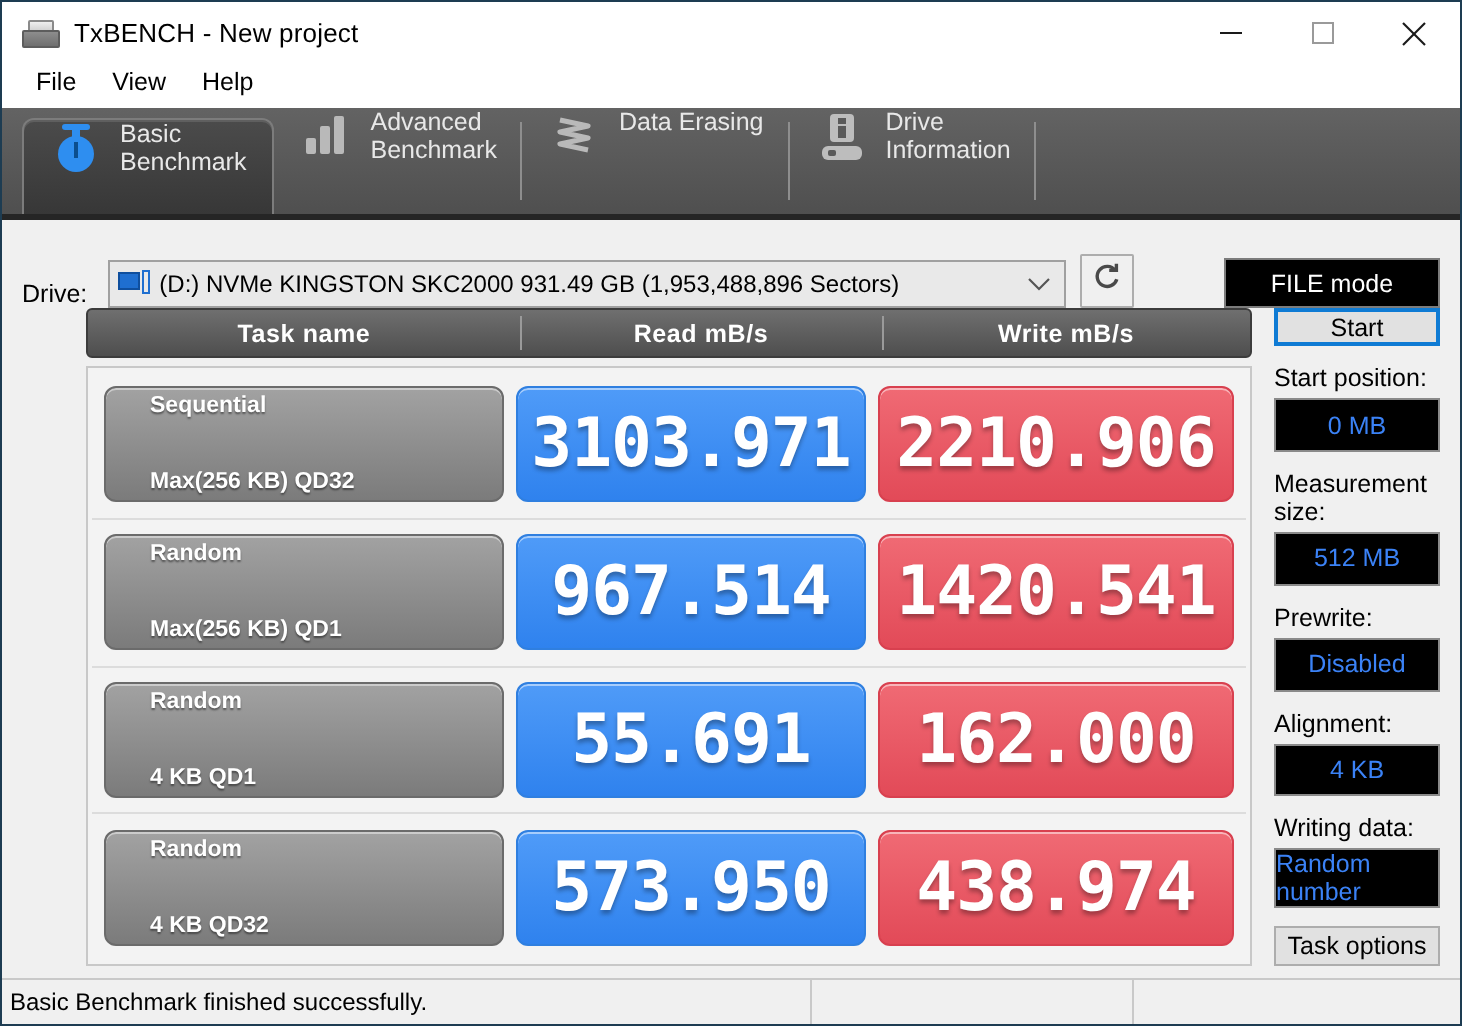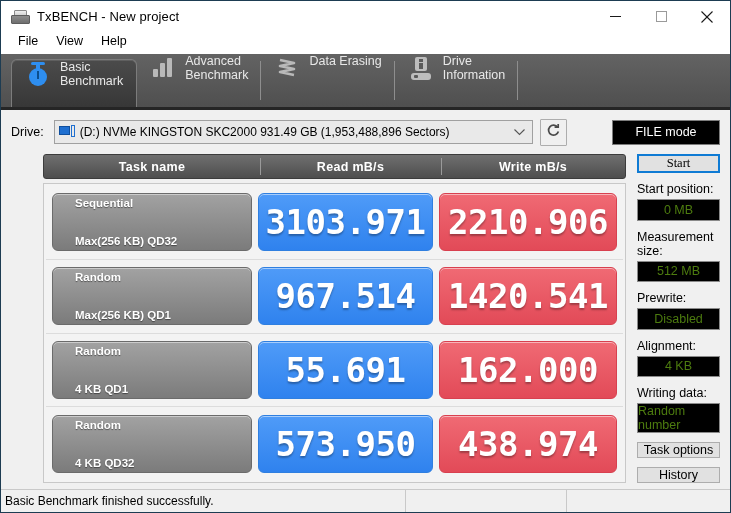--- a/index.html
+++ b/index.html
@@ -84,21 +84,21 @@
 
   
   .ic-drive .chip{position:absolute;left:7px;top:3px;width:12px;height:14px;border-radius:2px;background:#bdbdbd;}
   .ic-drive .chip i{position:absolute;left:4px;top:2px;width:4px;height:3px;background:#5a5a5a;display:block;}
   .ic-drive .chip i.d2{top:6px;height:6px;}
   .ic-drive .base{position:absolute;left:3px;top:19px;width:20px;height:7px;border-radius:3px;background:#bdbdbd;}
   .ic-drive .base i{position:absolute;left:3px;top:2px;width:4px;height:3px;border-radius:1px;background:#5a5a5a;display:block;}
 
   
   .driverow{
-    flex:0 0 44px;display:flex;align-items:center;padding:0 10px;background:#f0f0f0;
+    flex:0 0 44px;display:flex;align-items:flex-end;padding:0 10px;background:#f0f0f0;
   }
   .drivelabel{font-size:12.5px;color:#000;margin-right:10px;}
   .combo{
     flex:1;height:22px;background:#e9e9e9;border:1px solid #a0a0a0;
     display:flex;align-items:center;padding:0 0 0 4px;position:relative;
     max-width:473px;
   }
   .drive-glyph{width:16px;height:14px;position:relative;margin-right:5px;flex:0 0 16px;}
   .drive-glyph .scr{position:absolute;left:0;top:1px;width:11px;height:9px;background:#1f6fd0;border:1px solid #0f4f9e;box-sizing:border-box;}
   .drive-glyph .pin{position:absolute;right:0;top:0;width:4px;height:12px;border:1px solid #1f6fd0;box-sizing:border-box;}
@@ -167,25 +167,24 @@
     box-shadow:inset 0 1px 0 rgba(255,255,255,.5);
   }
   .valbox.read{flex:0 0 175px;background:linear-gradient(#4f9bf8,#2f82ee);border:1px solid #2f7fe0;}
   .valbox.write{flex:1;background:linear-gradient(#f06a74,#e24a58);border:1px solid #d8404f;}
 
   
   .startbtn{
     height:24px;border:2px solid #0f7bd4;background:#e1e1e1;
     display:flex;align-items:center;justify-content:center;font-size:12.5px;color:#000;
     box-sizing:border-box;
-    font-family:Liberation Serif, serif;
   }
   .fieldlabel{font-size:12.5px;color:#000;margin:9px 0 3px 0;}
   .valuefield{
-    height:34px;background:#000;border:1px solid #8a8a8a;color:#4d7c0f;font-size:12.5px;
+    height:34px;background:#000;border:1px solid #8a8a8a;color:#3b82f6;font-size:12.5px;
     display:flex;align-items:center;justify-content:center;box-sizing:border-box;
   }
   .plainbtn{
     height:25px;background:#e1e1e1;border:1px solid #adadad;color:#000;font-size:12.5px;
     display:flex;align-items:center;justify-content:center;box-sizing:border-box;margin-top:9px;
   }
 
   
   .statusbar{
     flex:0 0 22px;display:flex;align-items:stretch;background:#f0f0f0;
@@ -381,21 +380,20 @@
       <div class="fieldlabel">Prewrite:</div>
       <div class="valuefield">Disabled</div>
 
       <div class="fieldlabel">Alignment:</div>
       <div class="valuefield">4 KB</div>
 
       <div class="fieldlabel">Writing data:</div>
       <div class="valuefield">Random number</div>
 
       <div class="plainbtn">Task options</div>
-      <div class="plainbtn">History</div>
     </div>
 
   </div>
 
   <div class="statusbar">
     <div class="status-pane p1">Basic Benchmark finished successfully.</div>
     <div class="status-pane p2"></div>
     <div class="status-pane p3"></div>
   </div>
 

